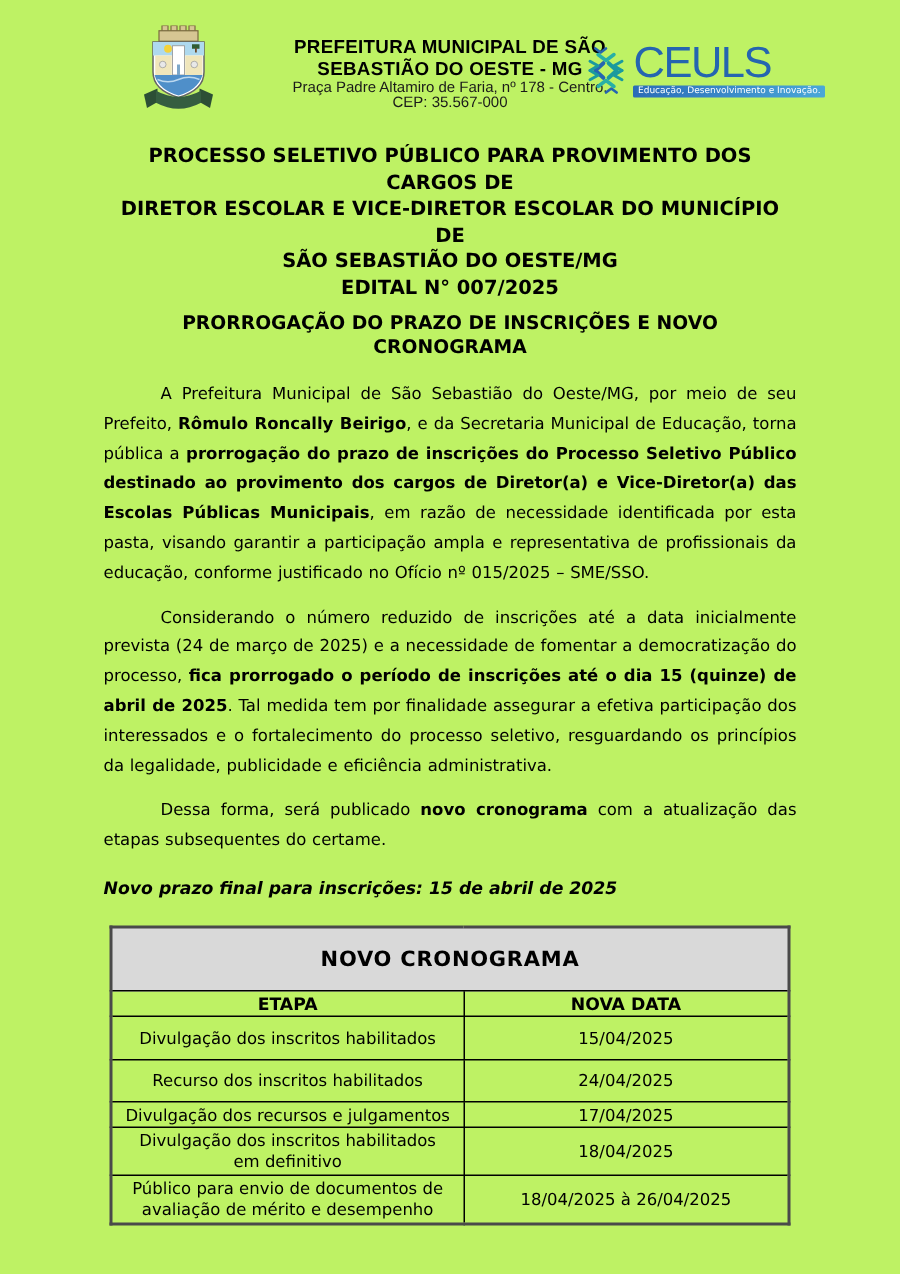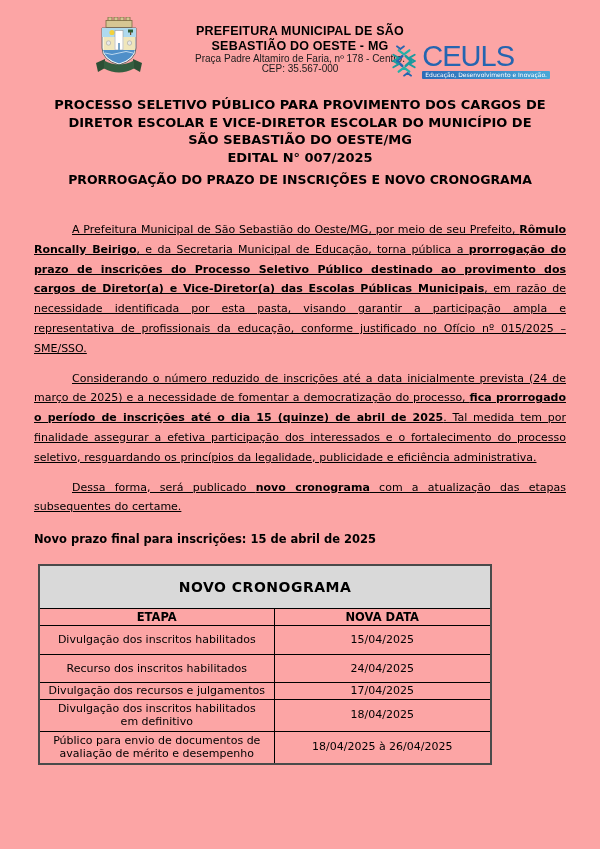--- a/index.html
+++ b/index.html
@@ -1,69 +1,69 @@
 <!DOCTYPE html>
 <html><head>
 <meta charset="utf-8">
 <style>
   * { margin: 0; padding: 0; box-sizing: border-box; }
   html, body { background: #ffffff; }
   .page {
     position: relative;
     width: 600px;
     height: 849px;
-    background: #fca5a5;
+    background: #bef264;
     overflow: hidden;
     font-family: "DejaVu Sans", sans-serif;
     color: #000;
   }
 
   
   .header { position: relative; height: 96px; }
   .crest { position: absolute; left: 92px; top: 17px; }
   .org-block {
     position: absolute; left: 0; right: 0; top: 24px;
     text-align: center;
     font-family: "Liberation Sans", sans-serif;
   }
   .org-line { font-size: 12.5px; font-weight: bold; line-height: 15px; letter-spacing: .2px; }
   .org-sub  { font-size: 10px; line-height: 10px; color: #1a1a1a; }
-  .ceuls { position: absolute; right: 50px; top: 43px; display: flex; align-items: flex-start; }
+  .ceuls { position: absolute; right: 50px; top: 29px; display: flex; align-items: flex-start; }
   .ceuls-text { display: flex; flex-direction: column; margin-left: 2px; }
   .ceuls-wordmark {
     font-family: "Liberation Sans", sans-serif;
     font-size: 29px; line-height: 27px; font-weight: 400;
     color: #2565b0; letter-spacing: -1px;
   }
   .ceuls-tagline {
     margin-top: 1px;
     background: linear-gradient(90deg, #2b6cb8, #4aa8d8);
     color: #ffffff;
     font-size: 6px; line-height: 8px;
     padding: 0 3px;
     white-space: nowrap;
     border-radius: 1px;
   }
 
   
-  .main { padding: 0 34px; }
+  .main { padding: 0 69px; }
   .doc-title { text-align: center; font-weight: bold; font-size: 13px; line-height: 17.5px; }
   .doc-title .tl { display: block; }
   .doc-subtitle { margin-top: 6px; text-align: center; font-weight: bold; font-size: 12.5px; line-height: 16px; }
 
-  .body-text { margin-top: 32px; text-decoration: underline; }
+  .body-text { margin-top: 14px; }
   .body-text p {
     font-size: 11px;
     line-height: 19.8px;
     text-align: justify;
     text-indent: 38px;
     margin-bottom: 10px;
     word-spacing: .3px;
   }
-  .deadline { margin-top: 14px; font-size: 11.5px; font-weight: bold; line-height: 16px; }
+  .deadline { margin-top: 14px; font-size: 11.5px; font-weight: bold; line-height: 16px; font-style: italic; }
 
   
   table.schedule {
     margin-top: 17px;
     margin-left: 4px;
     width: 454px;
     border-collapse: collapse;
     border: 2px solid #4a4a4a;
     font-size: 11px;
   }

